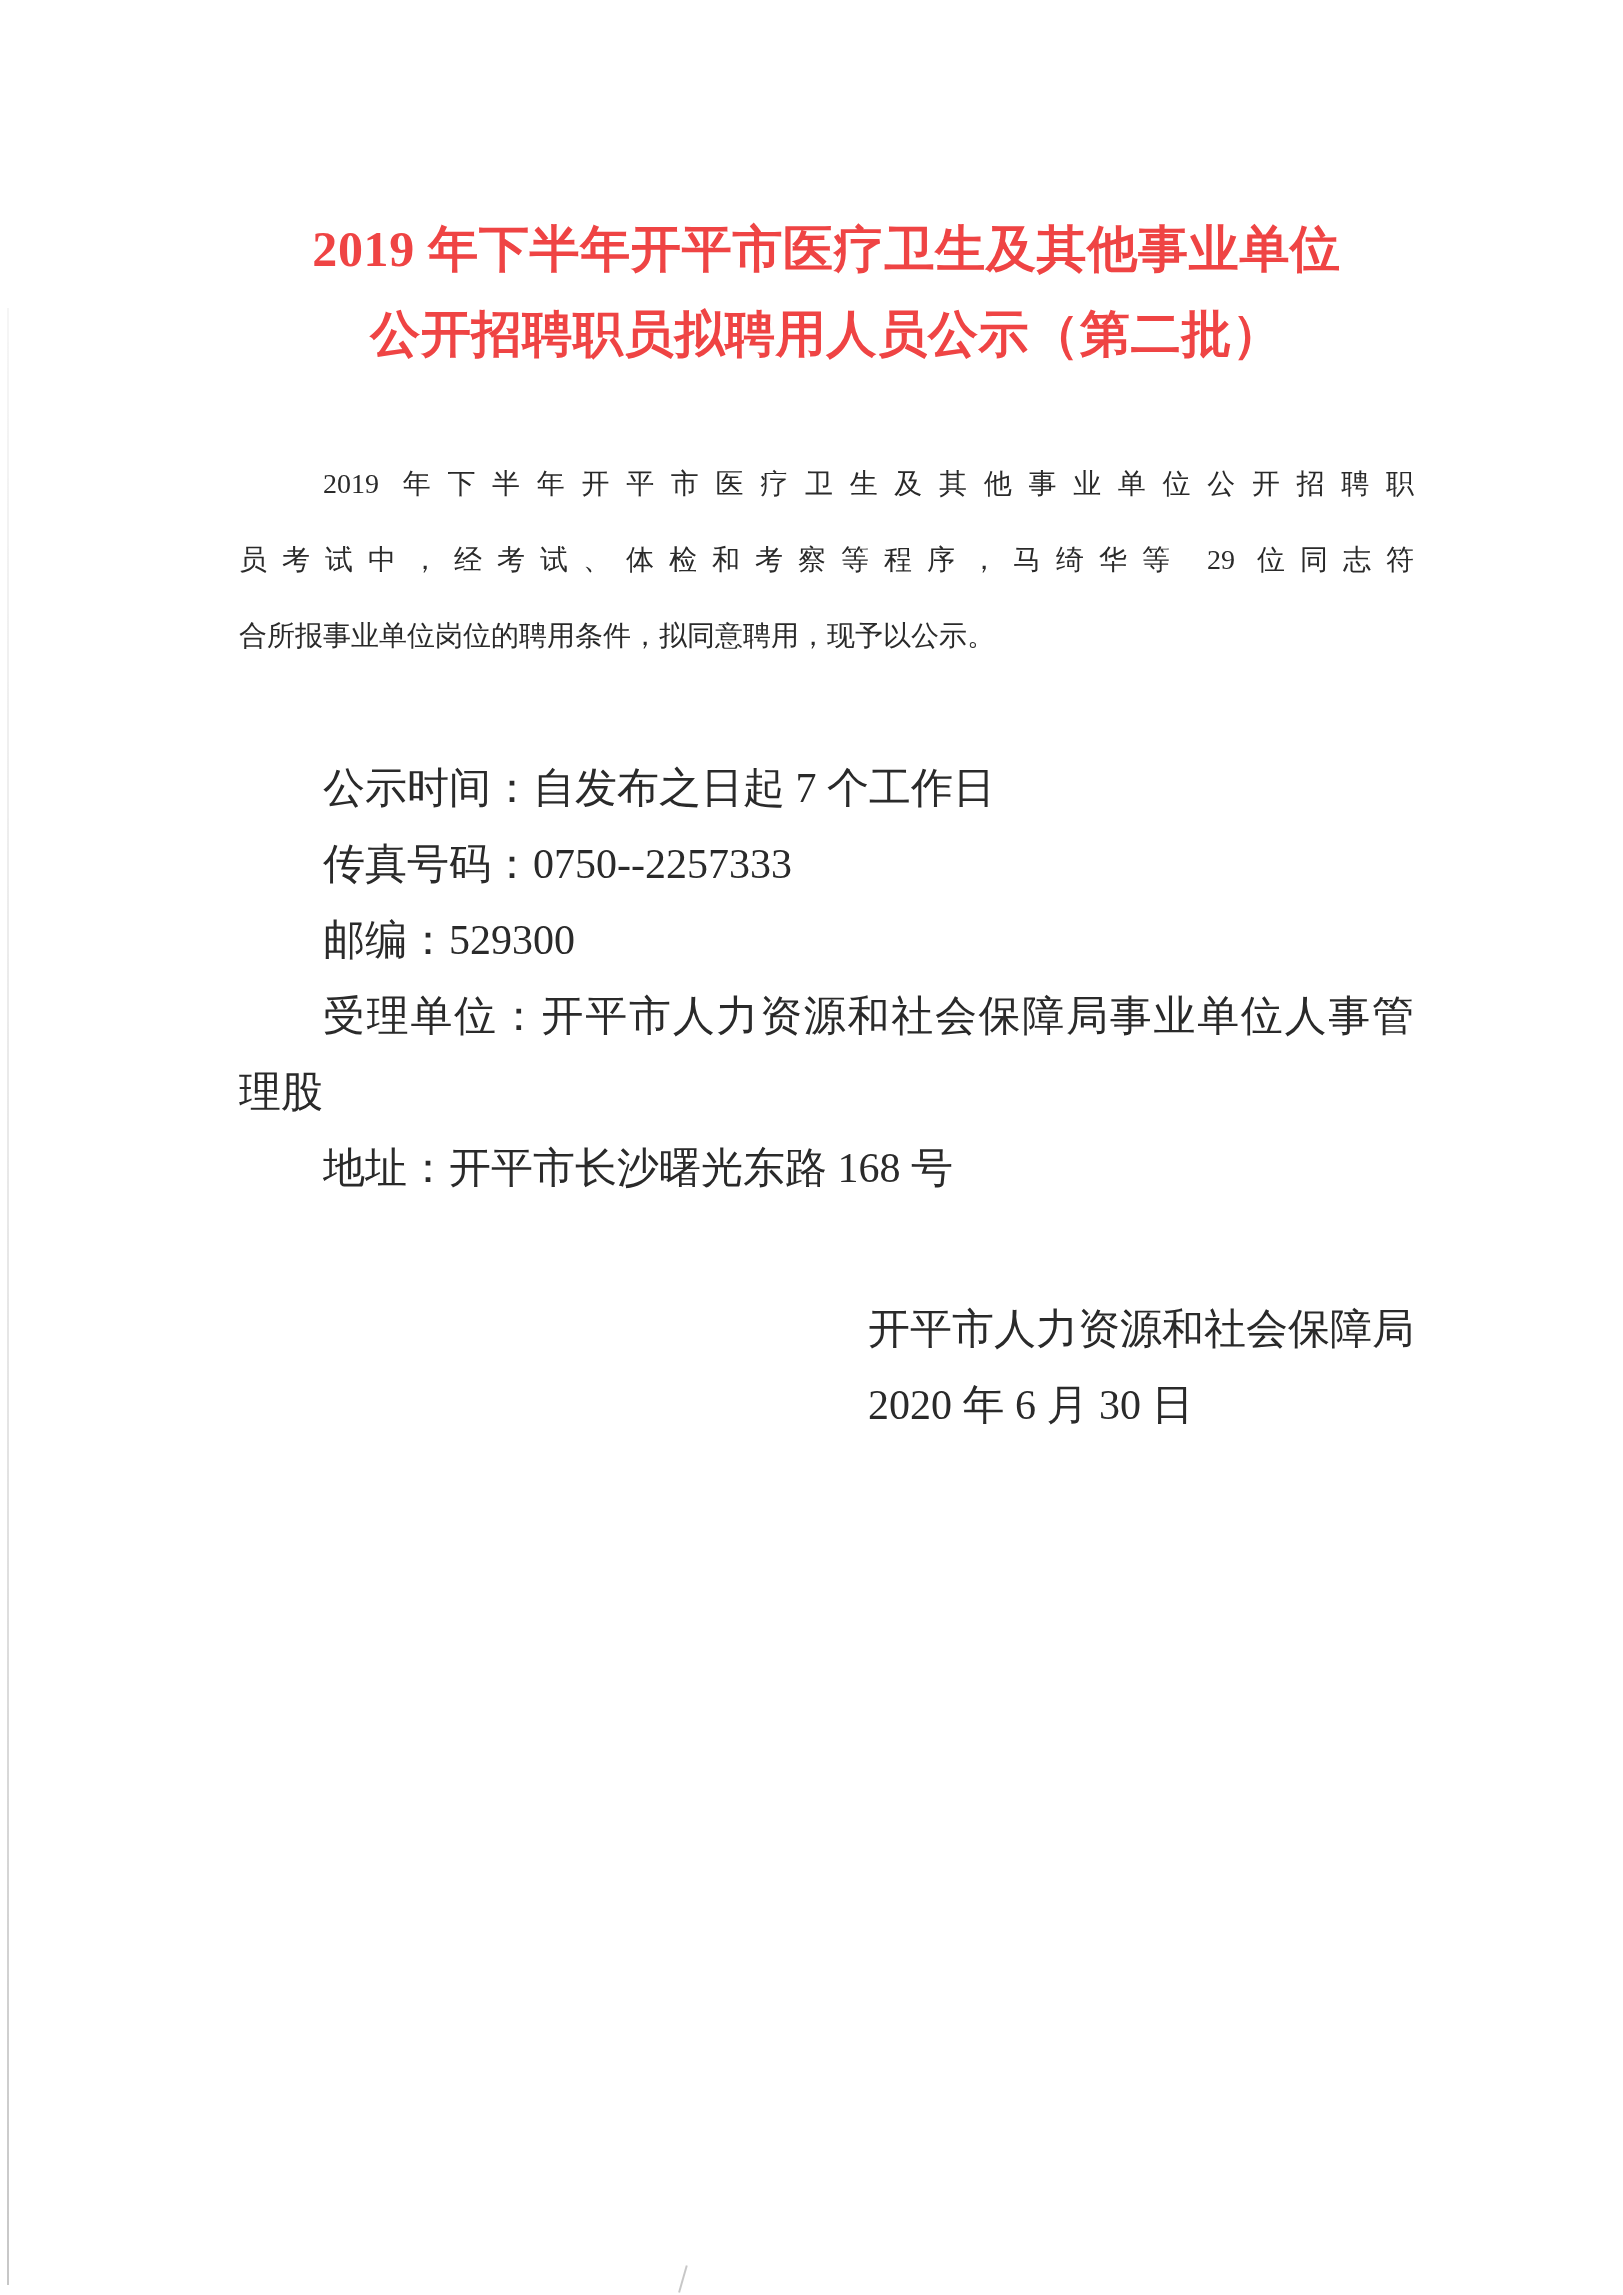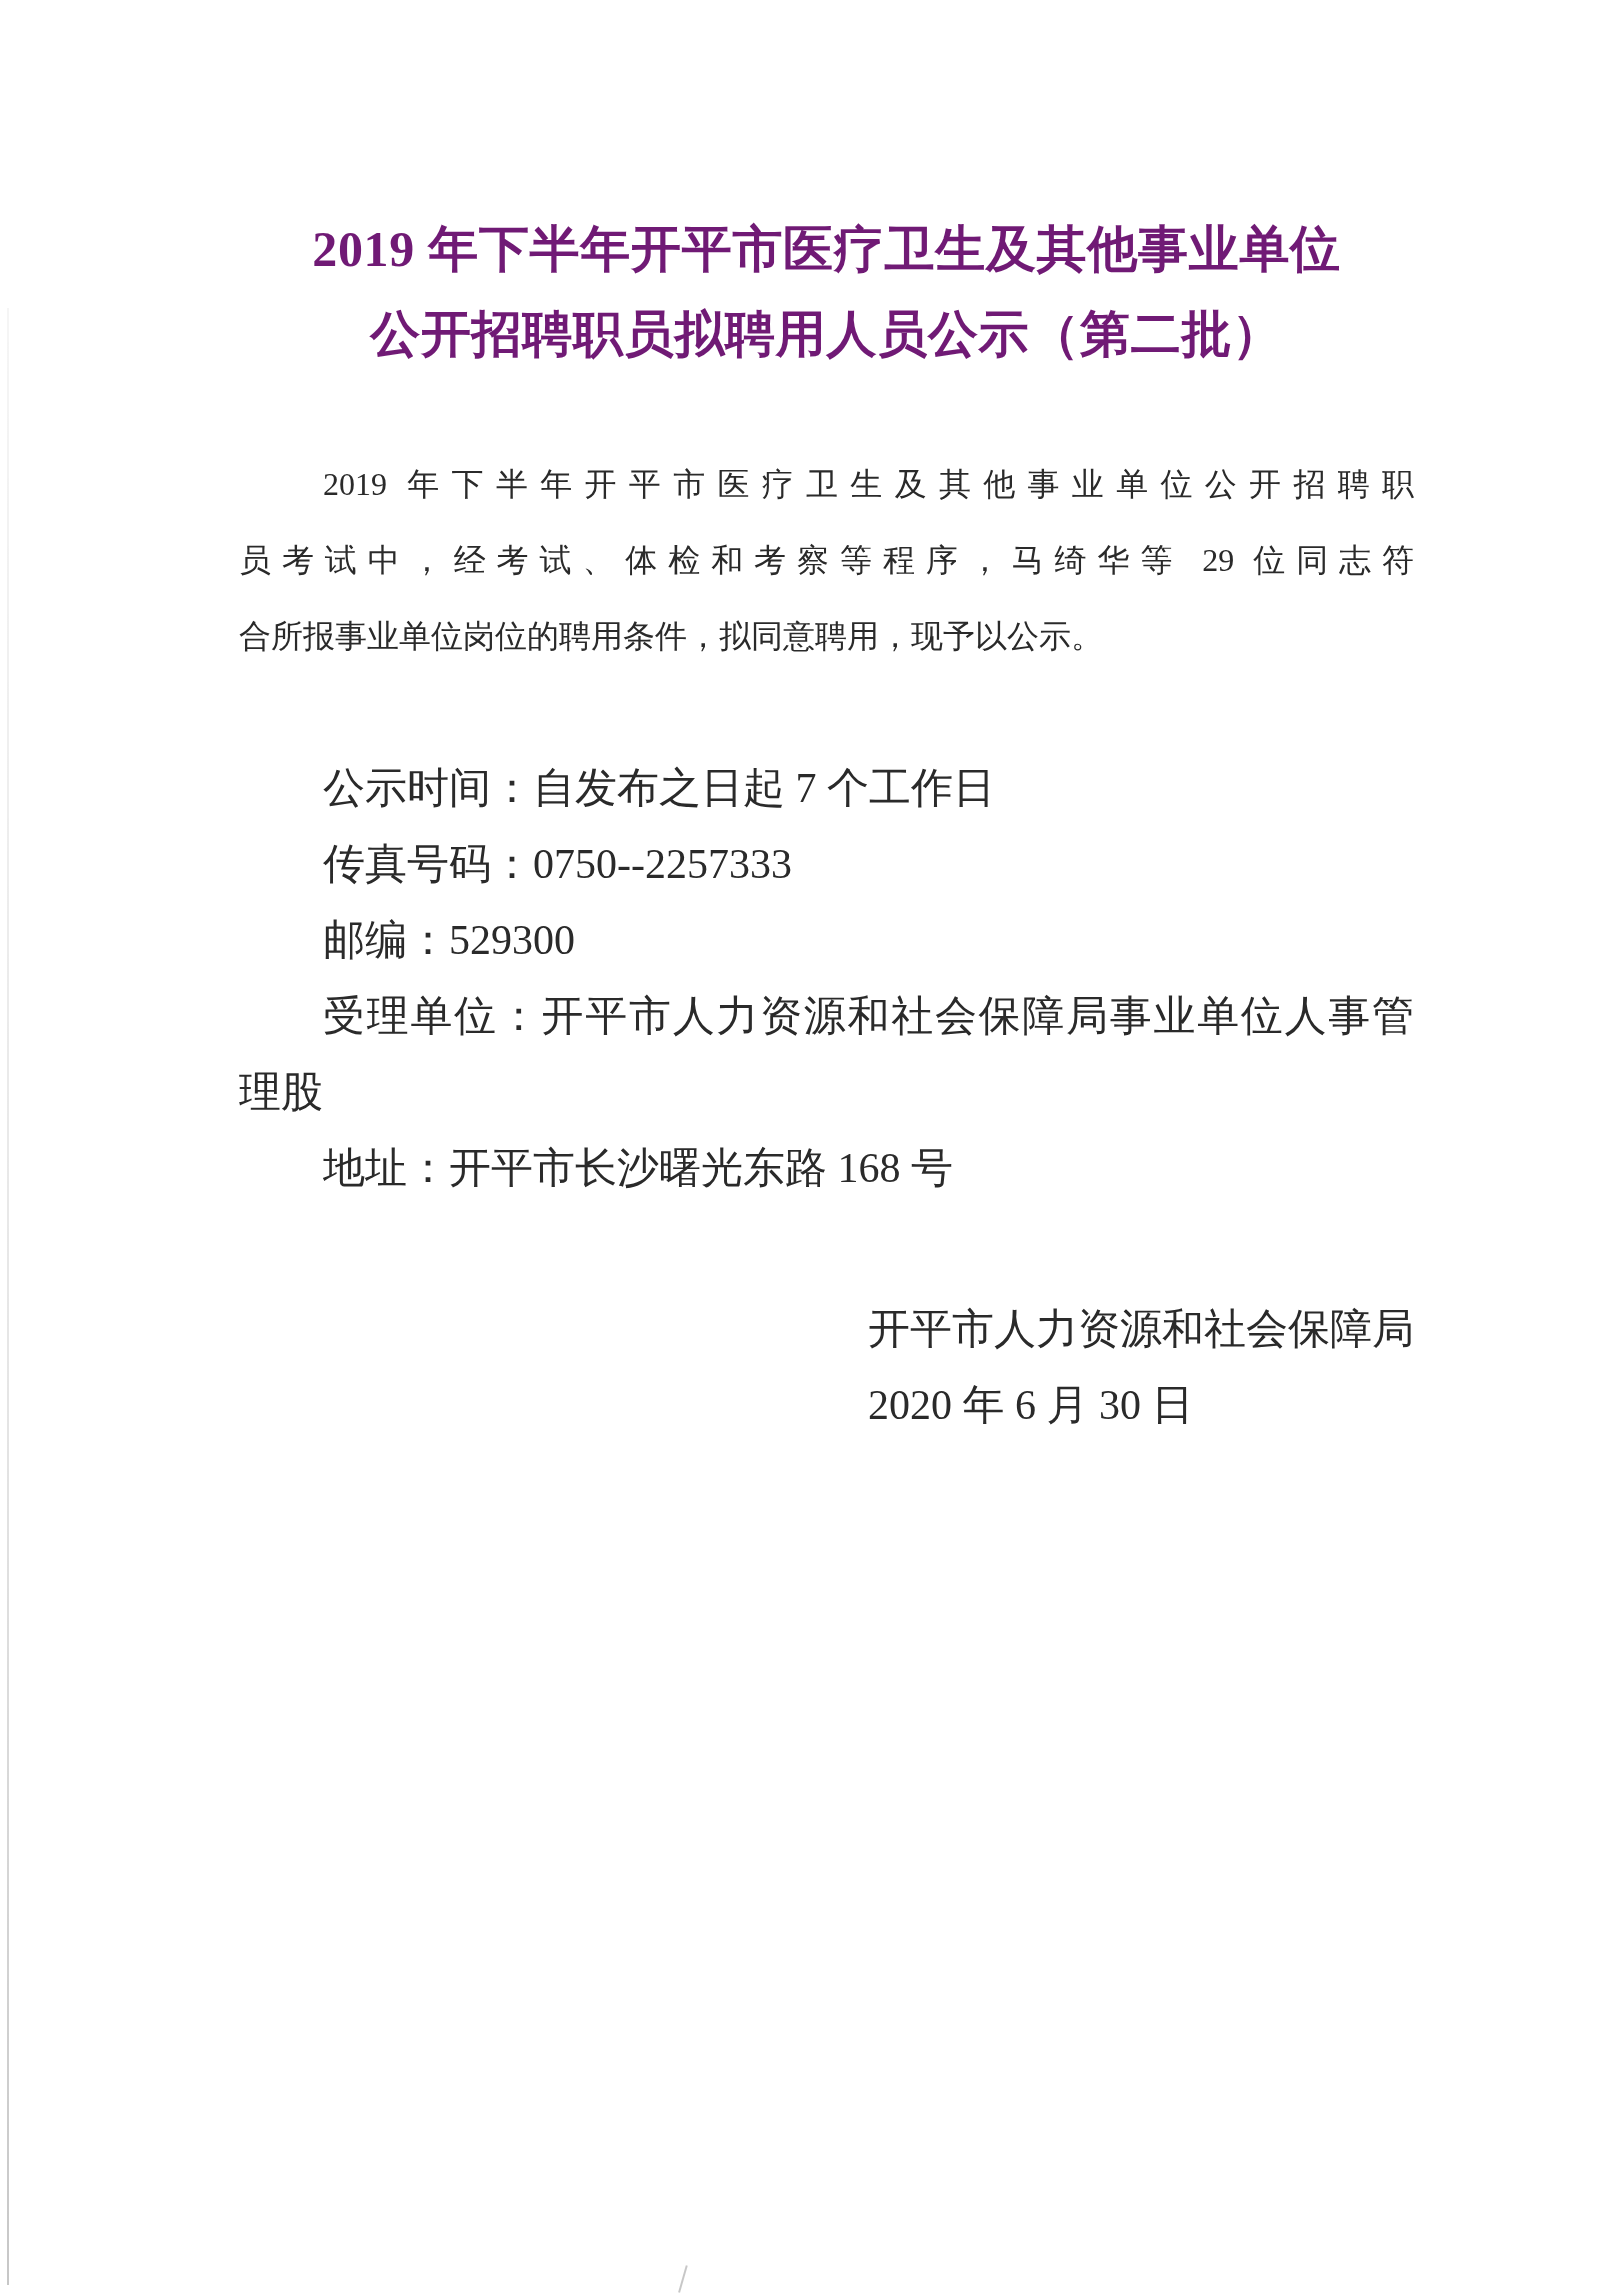--- a/index.html
+++ b/index.html
@@ -18,26 +18,26 @@
     color: #2a2a2a;
   }
   .content {
     padding: 207px 209px 0 239px; 
   }
   .doc-title {
     text-align: center;
     font-weight: 700;
     font-size: 50px;
     line-height: 85px;
-    color: #701a75;
+    color: #ef4444;
     letter-spacing: 0.7px;
   }
   .body-block {
     margin-top: 69px;
-    font-size: 32px;
+    font-size: 28px;
     line-height: 76px;
   }
   .contact-block {
     margin-top: 76px;
     font-size: 42px;
     line-height: 76px;
   }
   .line {
     text-align: left;
     white-space: normal;

